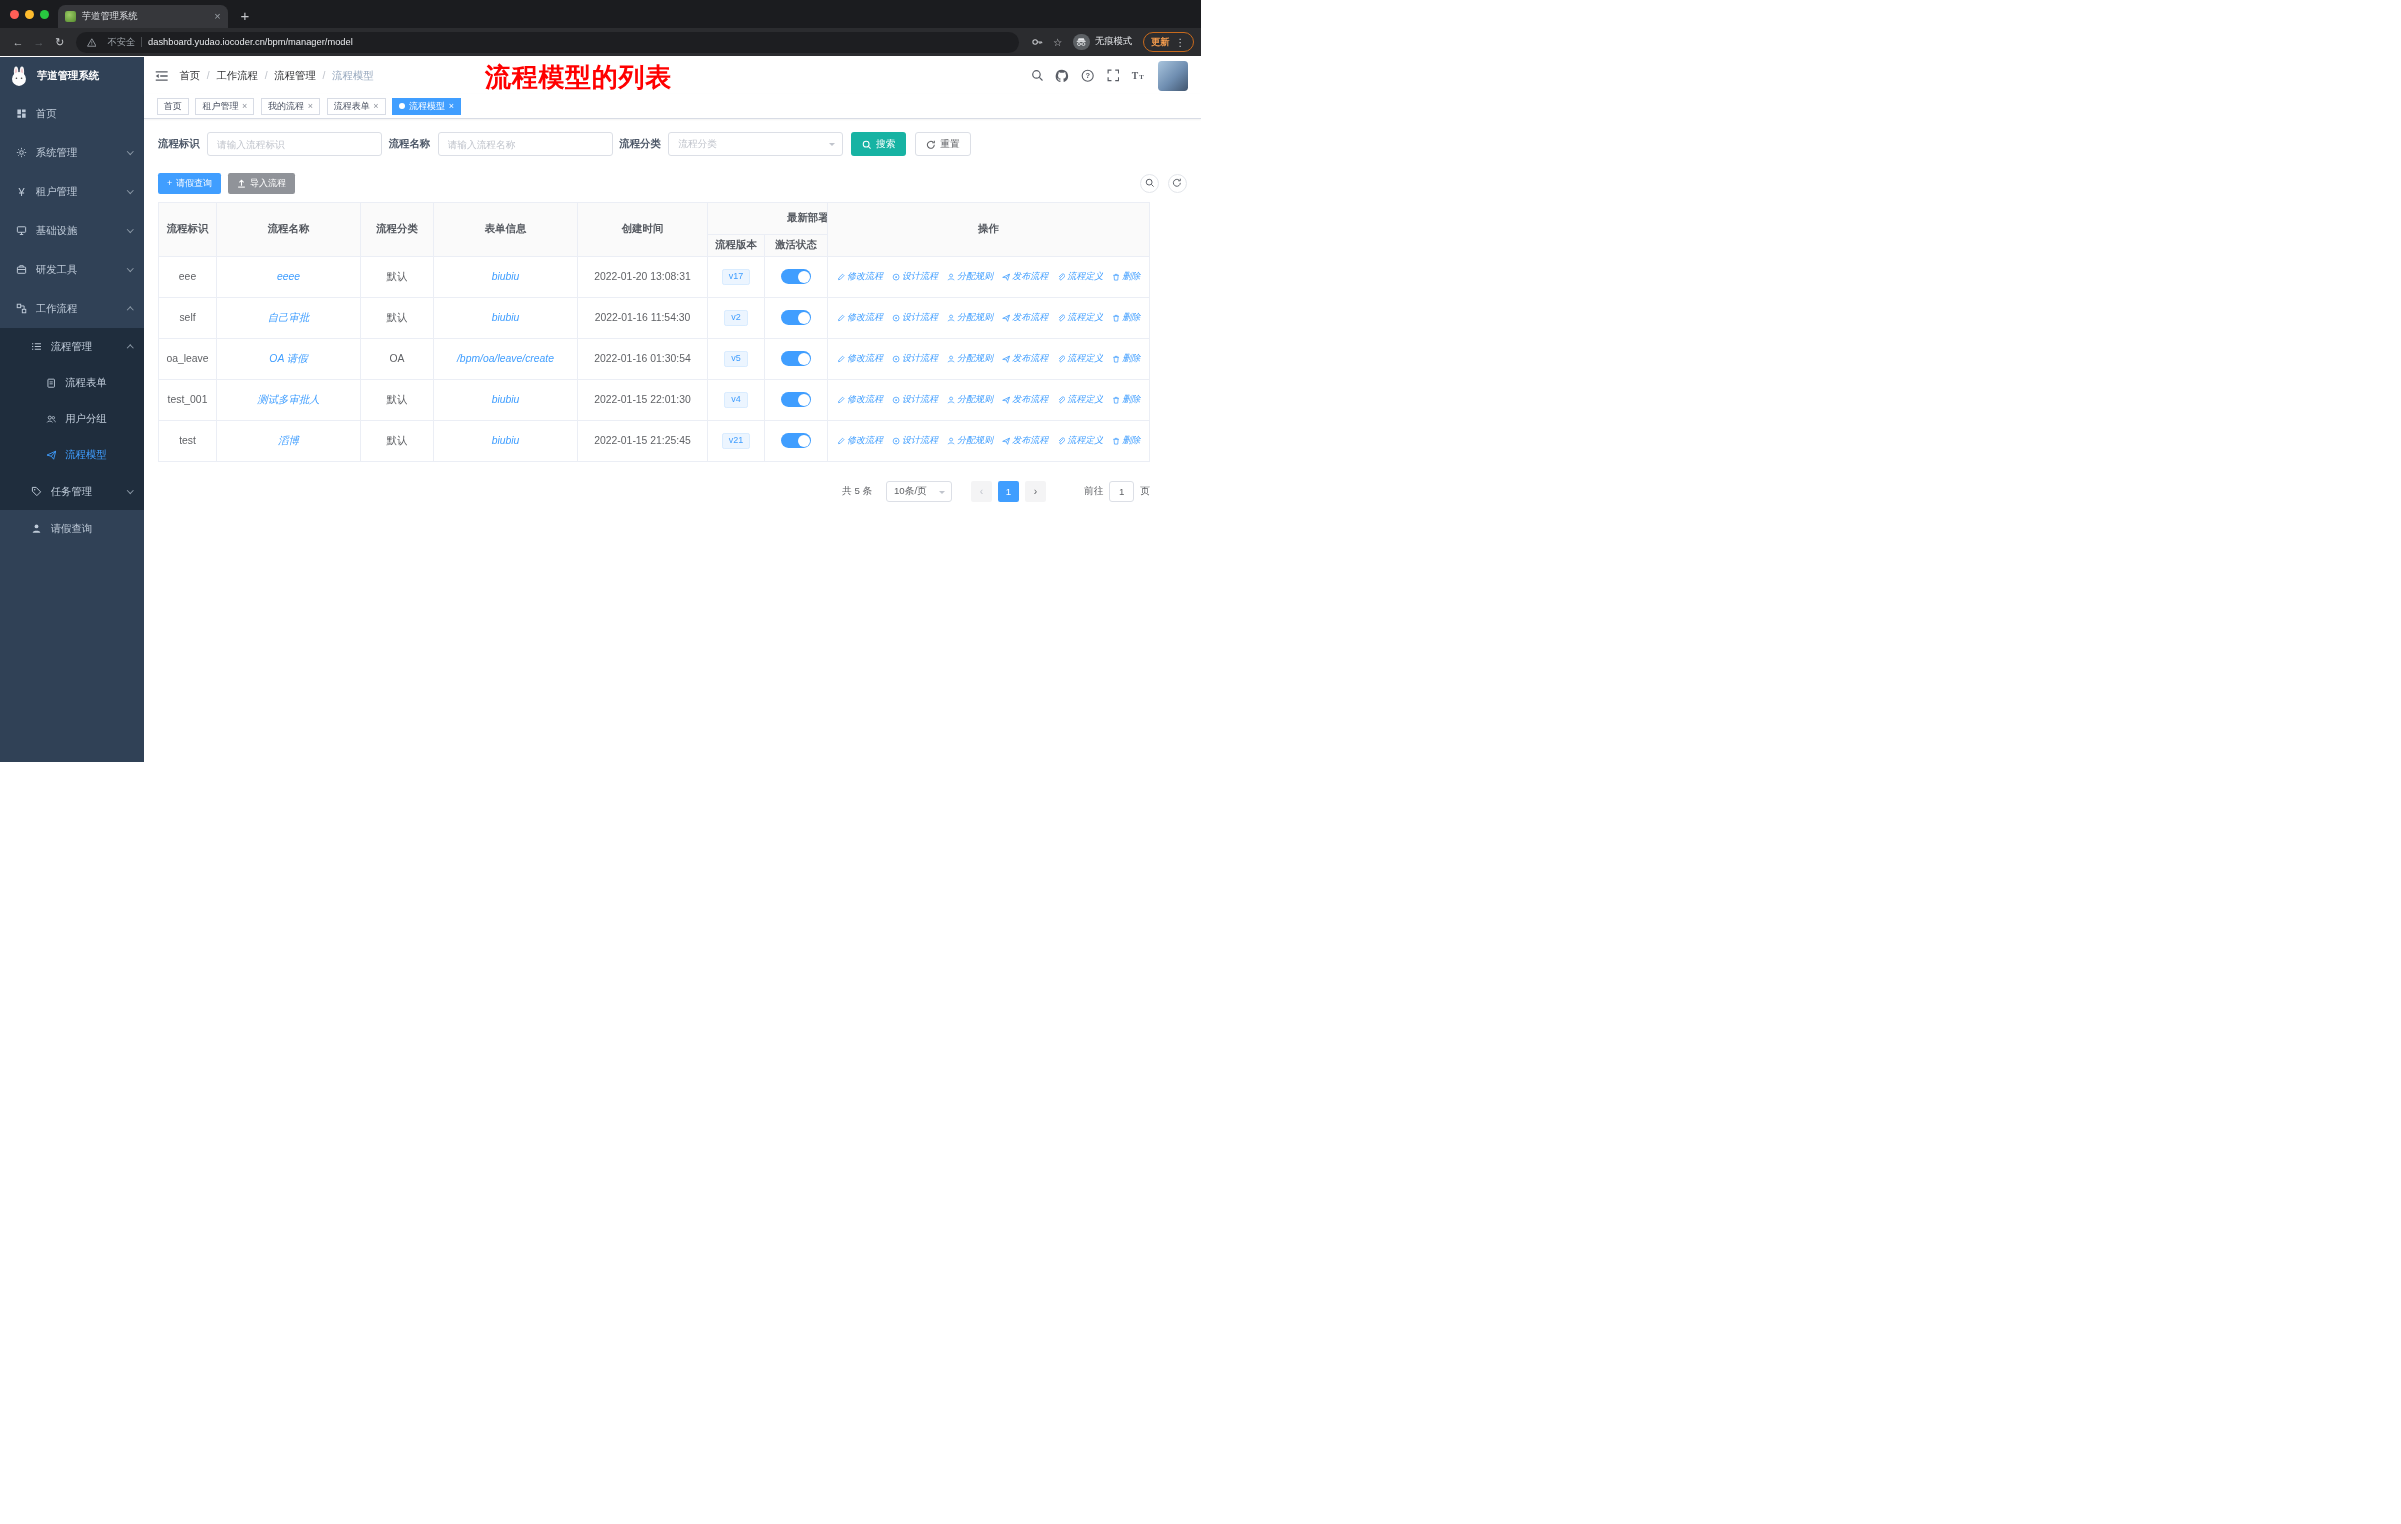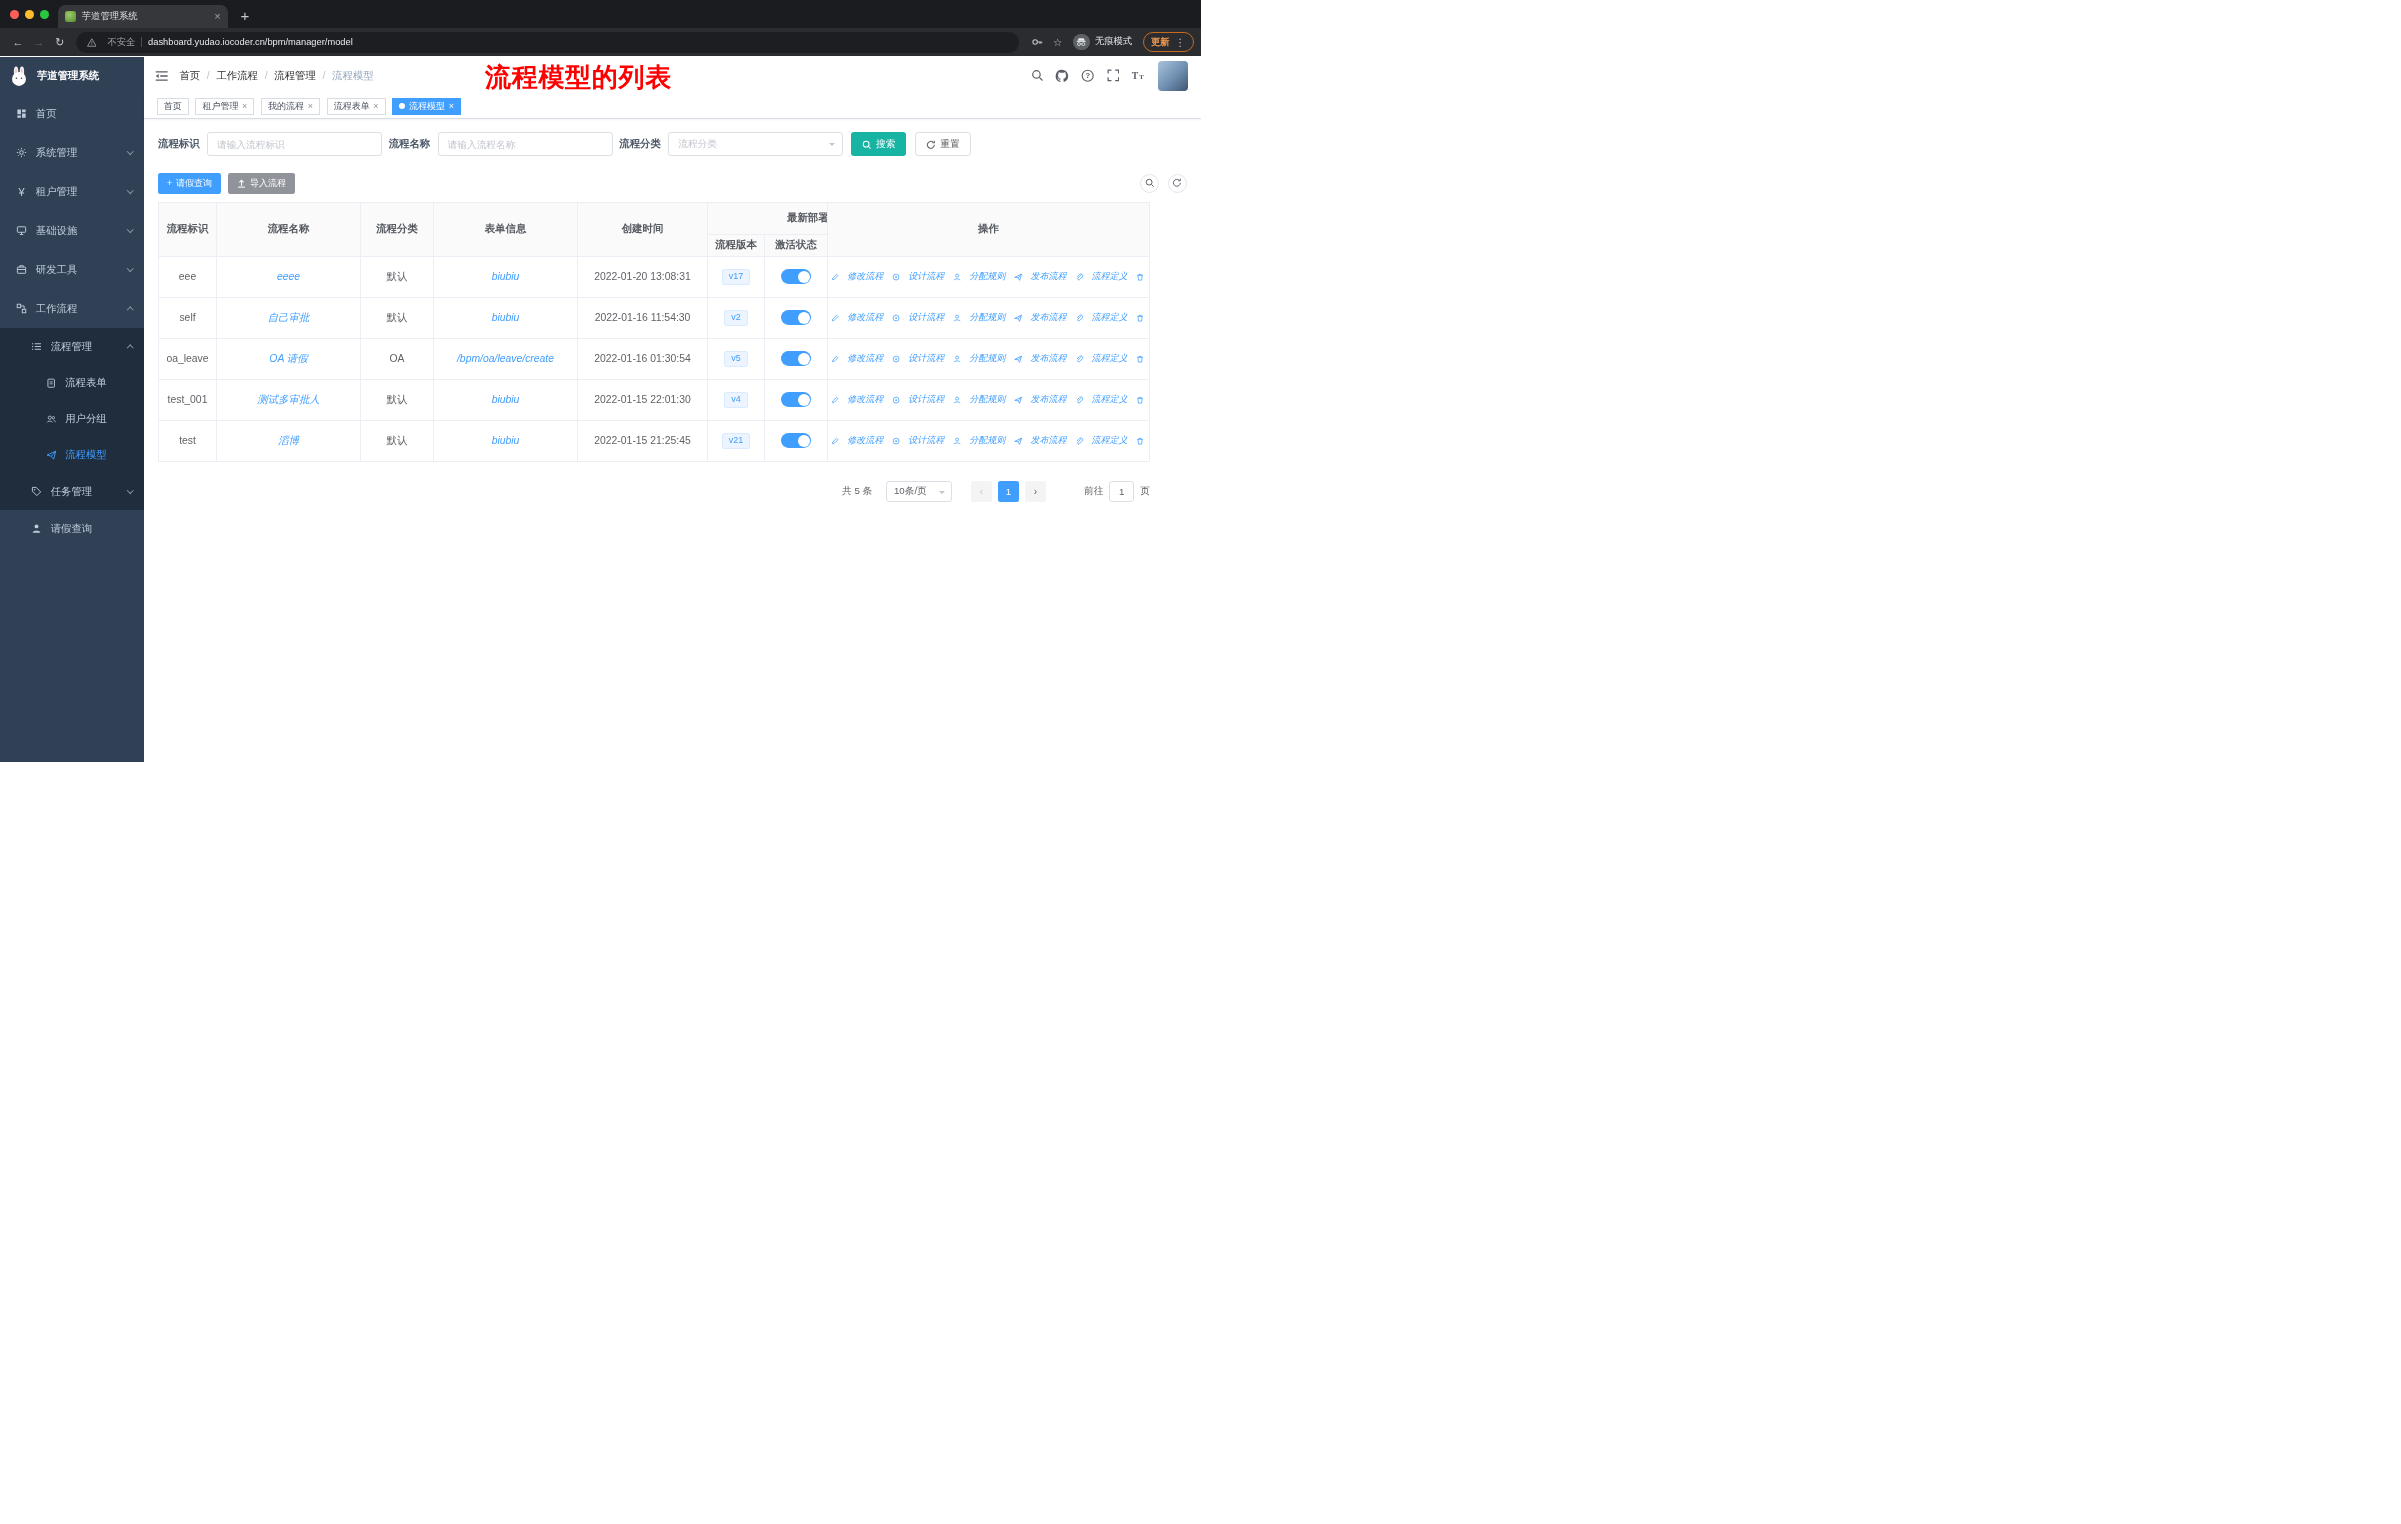--- a/index.html
+++ b/index.html
@@ -100,21 +100,21 @@
 .tbl thead tr:first-child th{height:32px;}
 .tbl thead tr:last-child th{height:22px;}
 .tbl tbody td{height:41px;}
 th.deploy{position:relative;}
 th.deploy .deploy-text{position:absolute;left:79px;top:50%;transform:translateY(-50%);white-space:nowrap;}
 .col-op{box-shadow:-5.2px 0 6px -5.2px rgba(0,0,0,.18);}
 .blue-link{color:var(--accent-blue);}
 .badge{display:inline-block;background:#ecf5ff;border:0.7px solid #d9ecff;color:var(--accent-blue);font-size:9px;border-radius:2.2px;padding:2.2px 6px;line-height:1;}
 .switch{display:inline-block;width:30px;height:15px;border-radius:7.4px;background:var(--accent-blue);position:relative;cursor:pointer;vertical-align:middle;}
 .switch .knob{position:absolute;right:1.5px;top:1.5px;width:12px;height:12px;border-radius:50%;background:#fff;}
-.act{display:inline-flex;align-items:center;gap:8px;color:var(--accent-blue);font-size:9px;margin:0 3px;white-space:nowrap;}
+.act{display:inline-flex;align-items:center;gap:2px;color:var(--accent-blue);font-size:9px;margin:0 3px;white-space:nowrap;}
 
 
 .pagination{width:992px;display:flex;align-items:center;justify-content:flex-end;margin-top:19.4px;font-size:9.7px;color:#606266;}
 .ptotal{margin-right:13.4px;white-space:nowrap;}
 .psize{width:66px;height:21px;border:0.7px solid #dcdfe6;border-radius:3px;display:flex;align-items:center;justify-content:space-between;padding:0 6px 0 7.4px;cursor:pointer;white-space:nowrap;}
 .pbtn{width:21px;height:21px;background:#f4f4f5;border-radius:2.2px;display:flex;align-items:center;justify-content:center;font-size:10.4px;cursor:pointer;}
 .pbtn.prev{margin-left:19.4px;color:#c0c4cc;}
 .pbtn.next{margin-left:6px;color:#606266;}
 .pcur{width:21px;height:21px;margin-left:6px;background:var(--accent-blue);color:#fff;border-radius:2.2px;display:flex;align-items:center;justify-content:center;font-size:9.7px;cursor:pointer;}
 .goto-label{margin-left:38px;margin-right:6px;}

